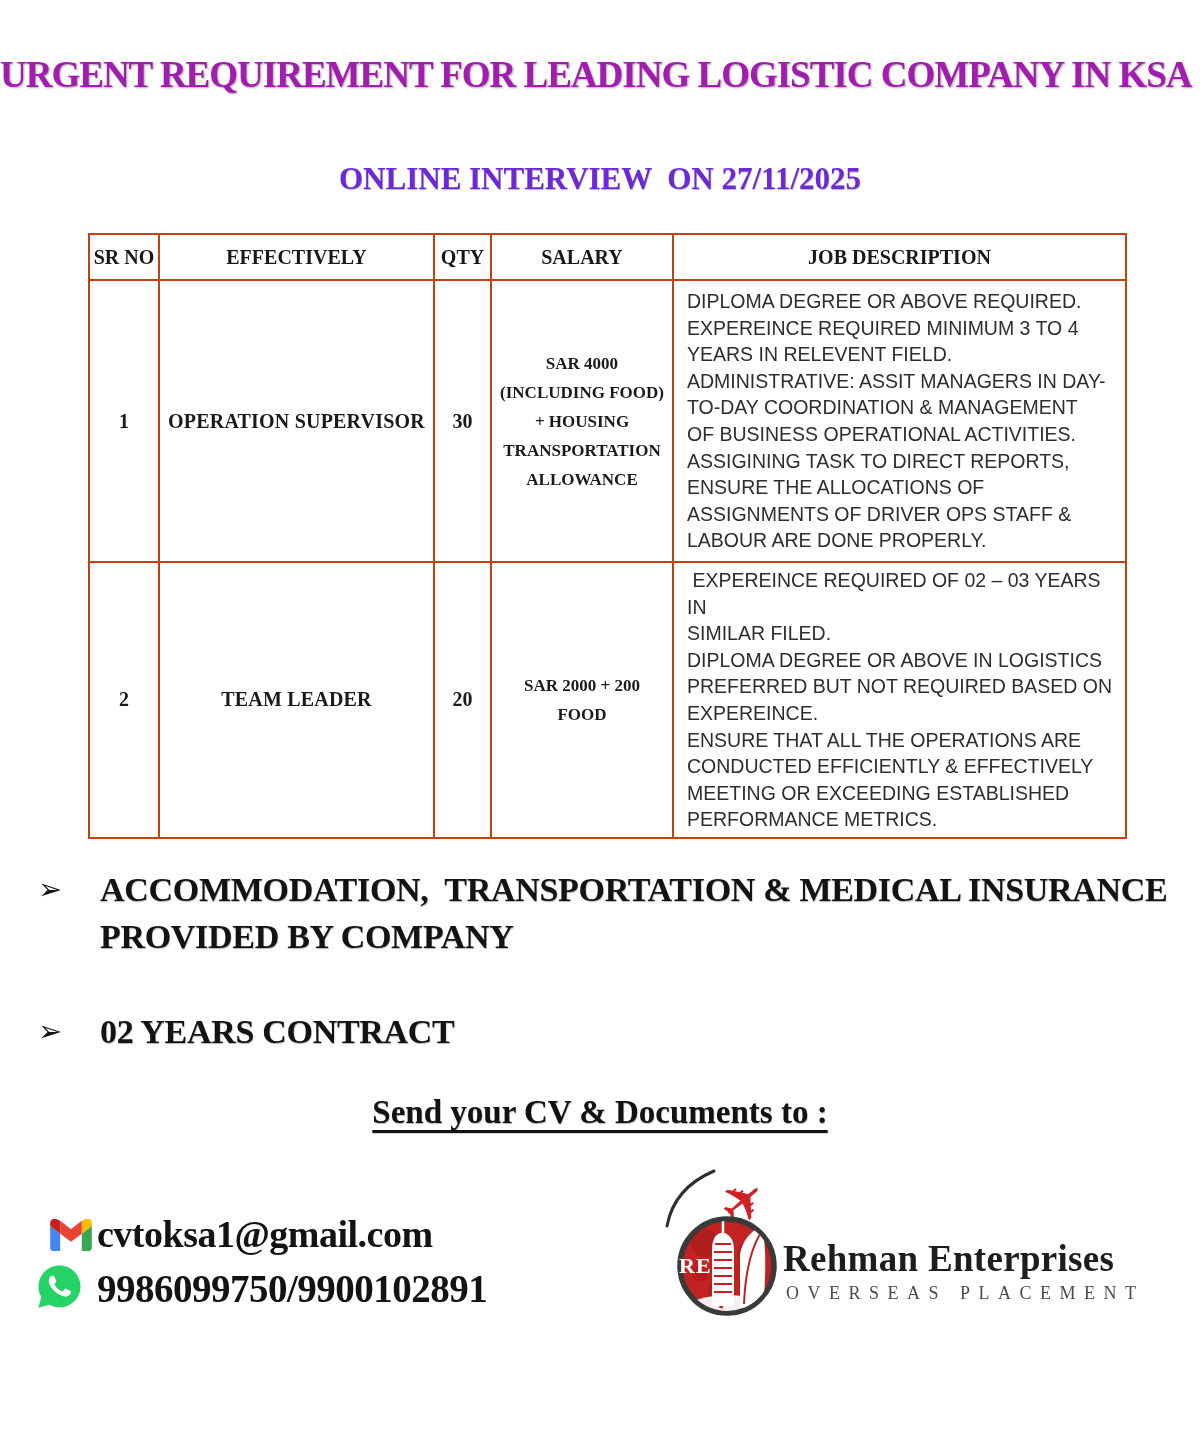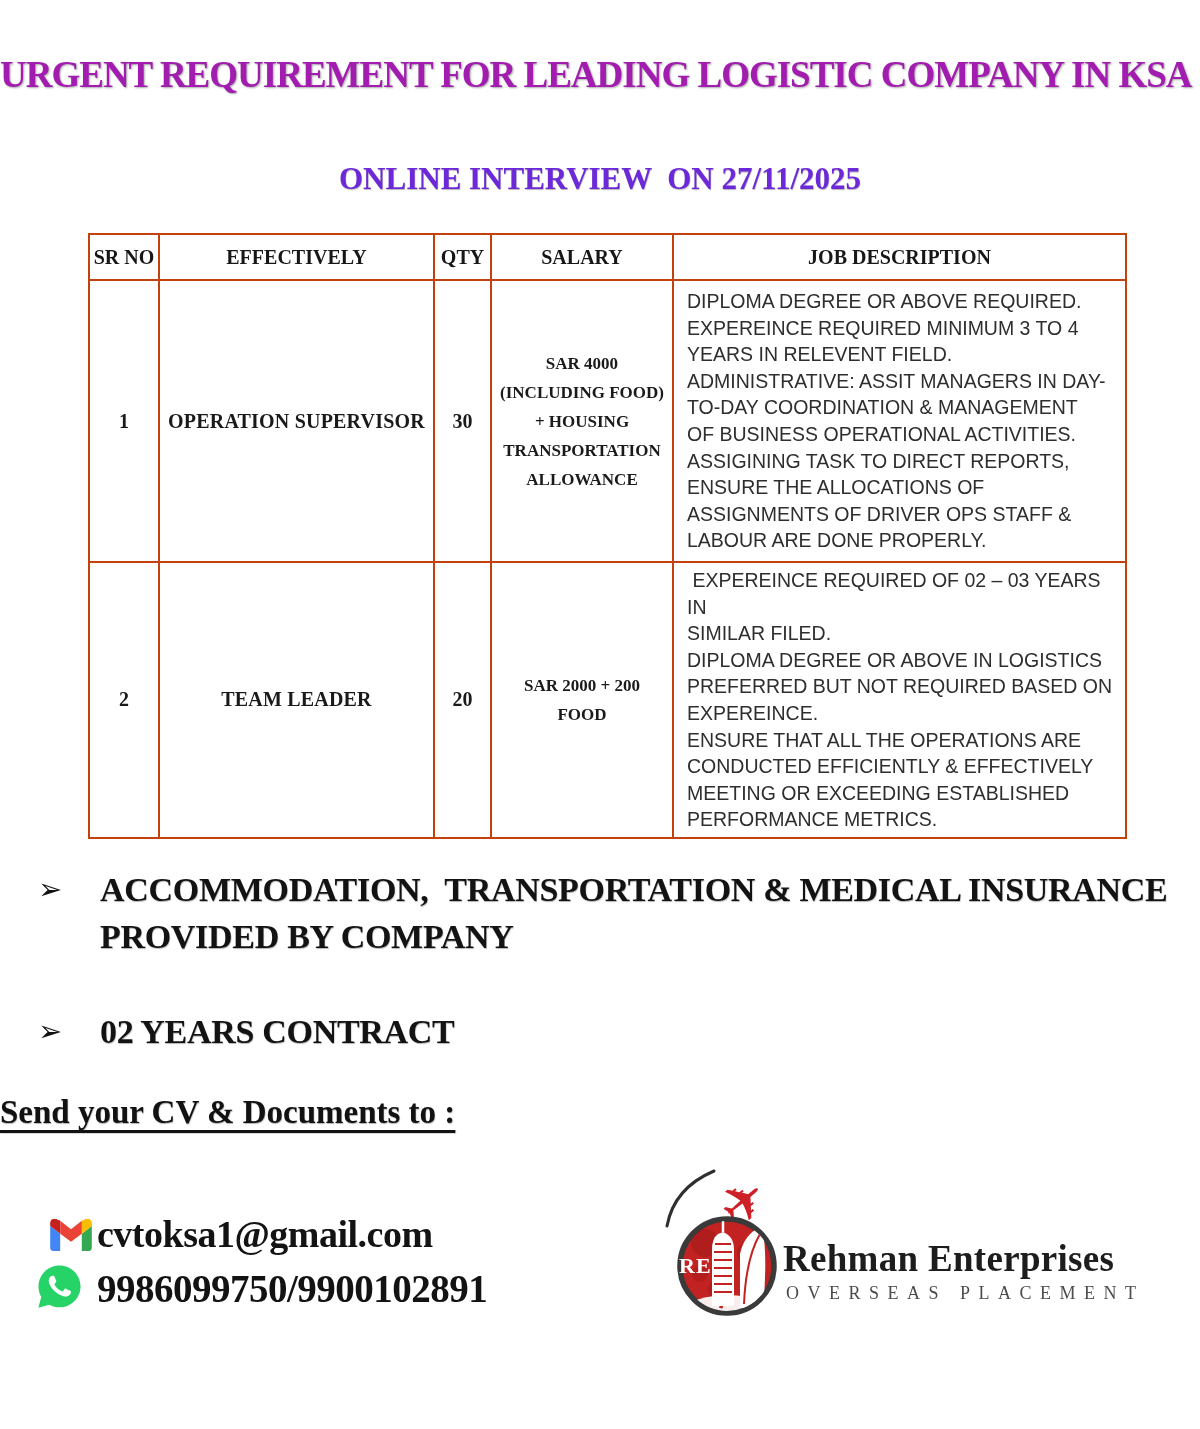--- a/index.html
+++ b/index.html
@@ -59,21 +59,21 @@
     flex:0 0 62px;font-family:"DejaVu Sans",sans-serif;font-size:29px;
     line-height:47px;color:#111;
   }
   .bullet-text{
     font-size:34px;font-weight:bold;line-height:47px;color:#131313;
     letter-spacing:-0.3px;text-shadow:0.5px 0.5px 1px rgba(0,0,0,.3);
   }
 
   
   .send-cv{
-    top:1094px;left:0;width:1200px;text-align:left;
+    top:1094px;left:0;width:1200px;text-align:center;
     font-size:33px;font-weight:bold;color:#121212;
     text-decoration:underline;text-decoration-thickness:3px;text-underline-offset:7px;
     text-shadow:0.5px 0.5px 1px rgba(0,0,0,.3);
   }
 
   
   .gmail-icon{top:1219px;left:50px;width:42px;height:32px;}
   .email-text{
     top:1212px;left:97px;font-size:38px;font-weight:bold;color:#131313;
     letter-spacing:-0.5px;

